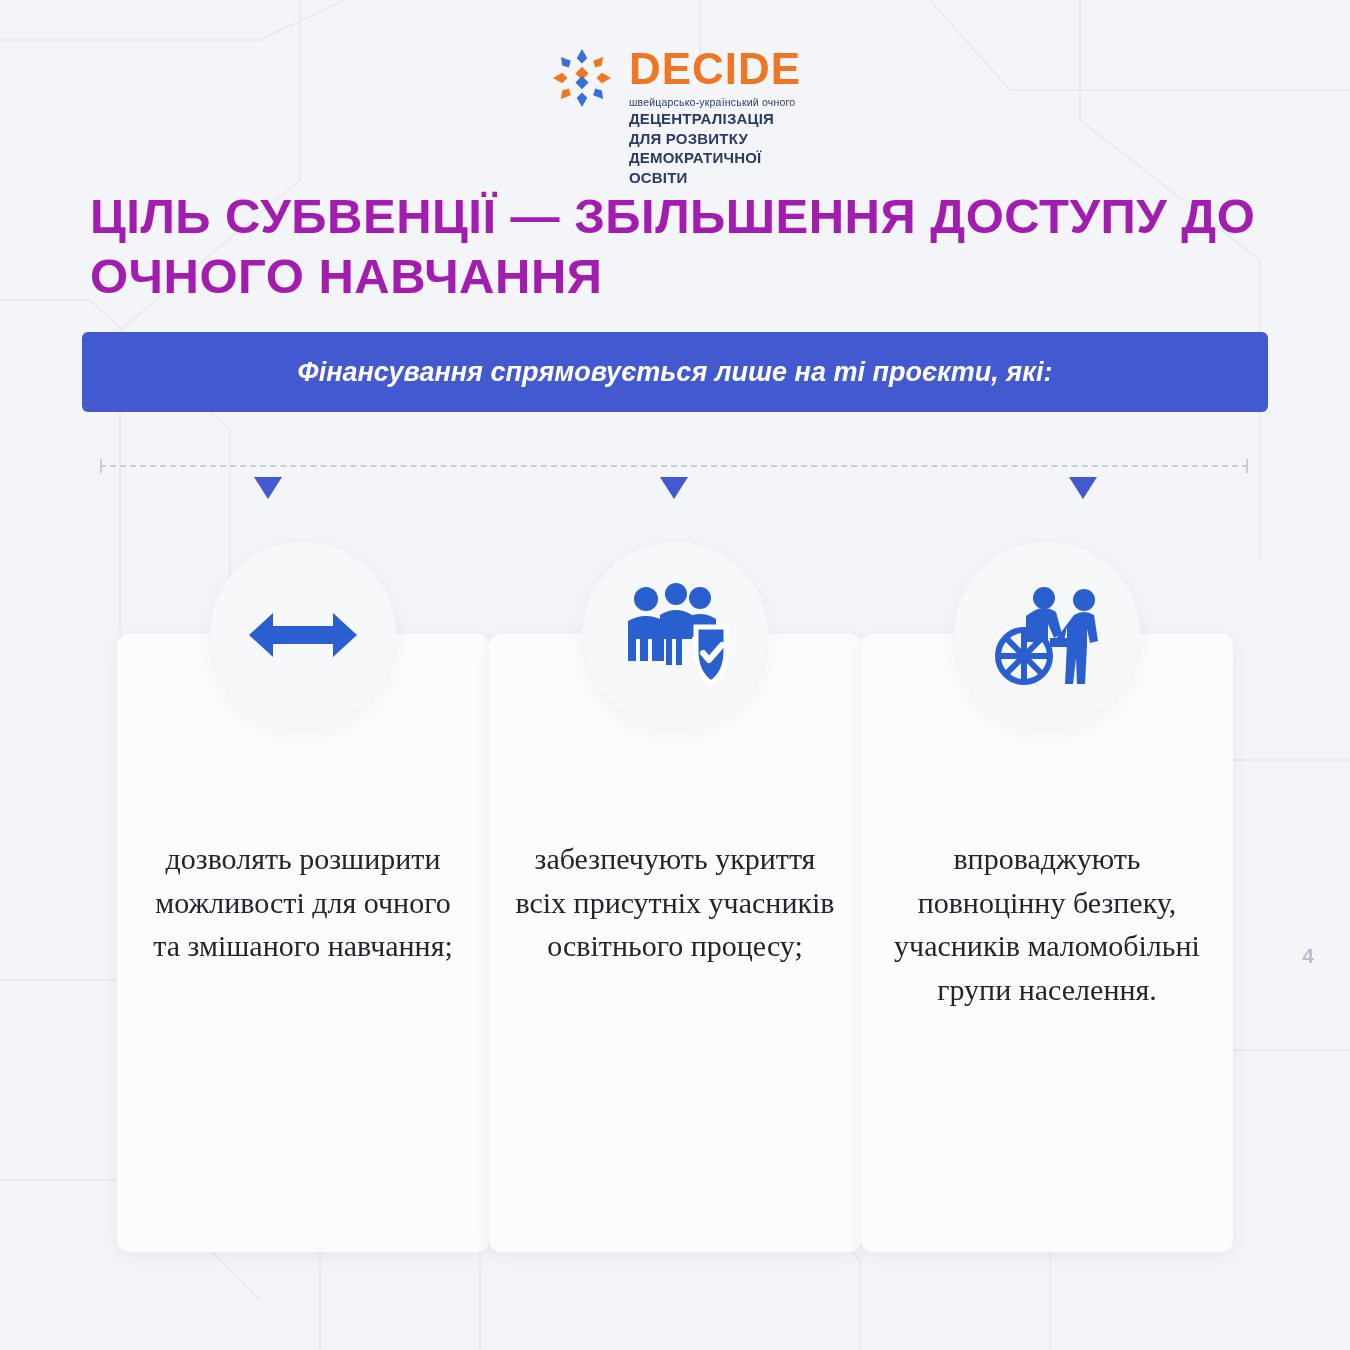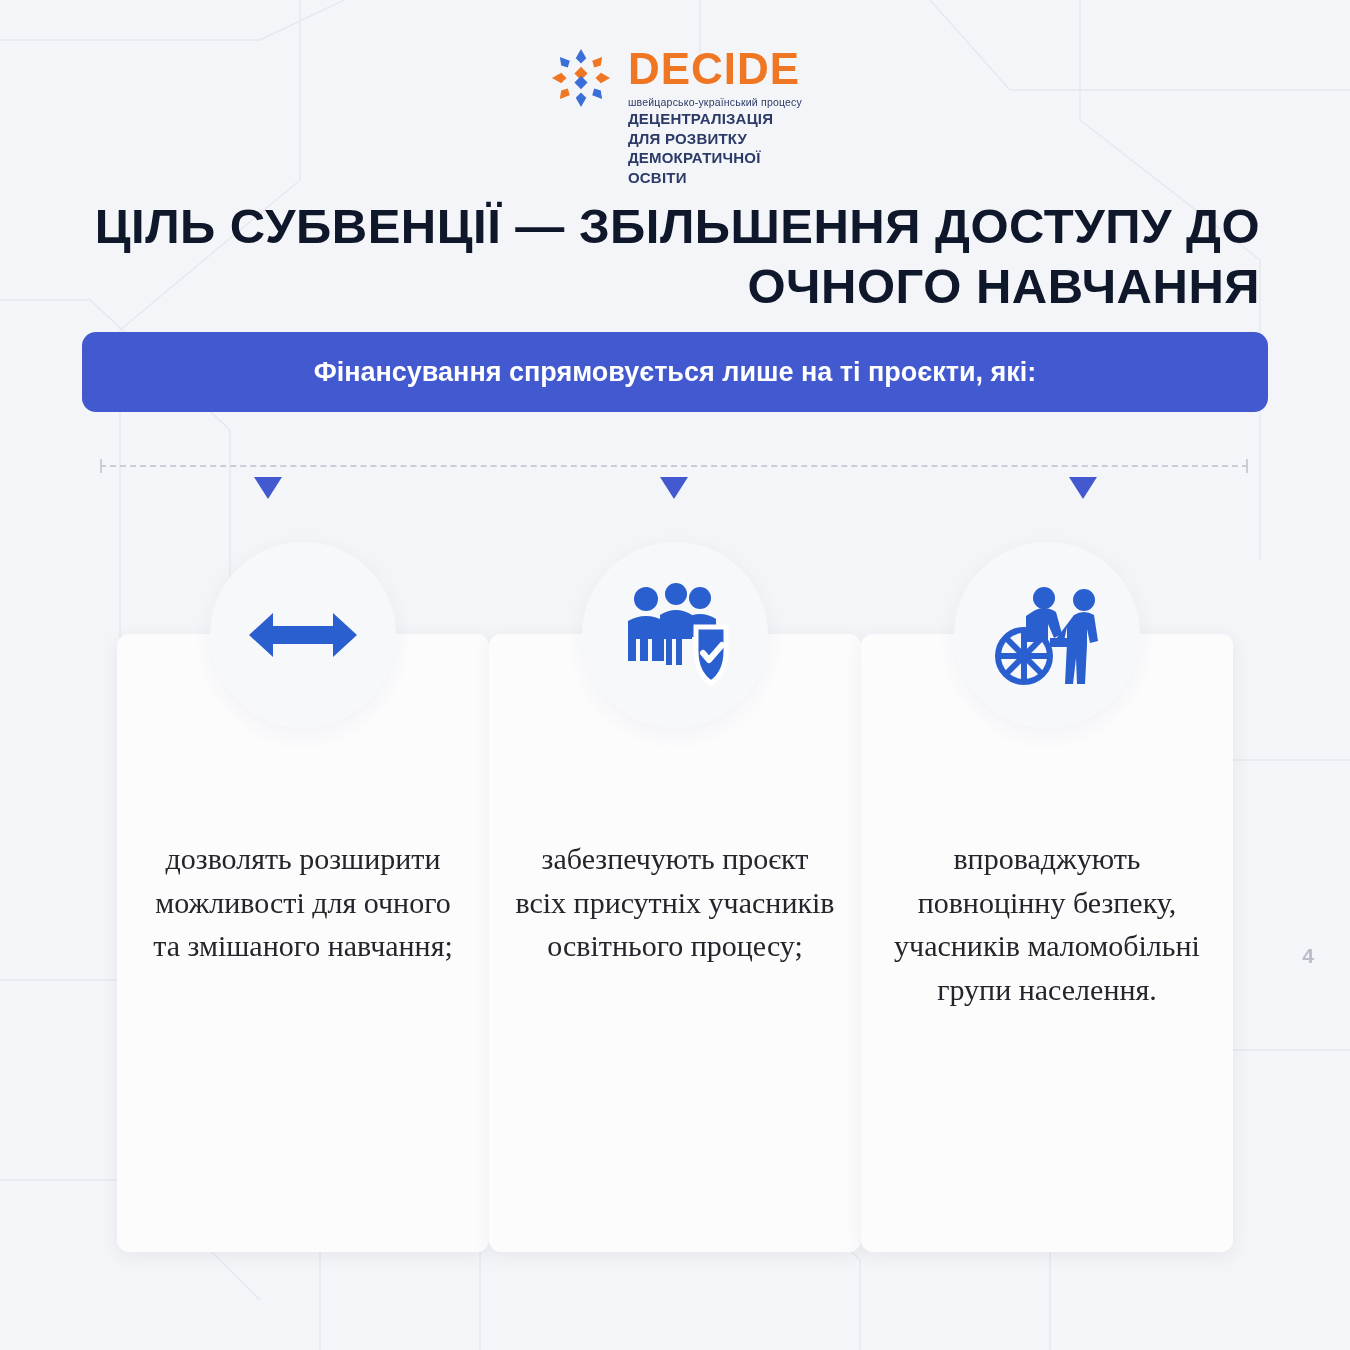--- a/index.html
+++ b/index.html
@@ -72,50 +72,51 @@
     font-weight: bold;
     color: #2b3a67;
     letter-spacing: .2px;
     line-height: 1.3;
     max-width: 160px;
   }
 
   
   .title {
     position: absolute;
-    top: 164px;
+    top: 154px;
     left: 90px;
     width: 1170px;
-    text-align: right;
+    text-align: left;
     font-size: 49px;
     font-weight: bold;
     line-height: 1.22;
     letter-spacing: .5px;
-    color: #0f172a;
+    color: #a21caf;
     text-transform: uppercase;
   }
 
   
   .banner {
     position: absolute;
     top: 332px;
     left: 82px;
     width: 1186px;
     height: 80px;
     background: #4259cf;
-    border-radius: 14px;
+    border-radius: 6px;
     display: flex;
     align-items: center;
     justify-content: center;
     color: #ffffff;
     font-size: 27px;
     font-weight: bold;
     box-sizing: border-box;
     padding: 0 30px;
     text-align: center;
+    font-style: italic;
   }
 
   
   .connector {
     position: absolute;
     top: 455px;
     left: 100px;
     width: 1148px;
     height: 50px;
   }
@@ -240,21 +241,21 @@
         <path d="M18 18 L33 24 L30 34 L20 31 Z"></path>
         <path d="M82 82 L67 76 L70 66 L80 69 Z"></path>
       </g>
       <g fill="#ef7622">
         <path d="M82 18 L67 24 L70 34 L80 31 Z"></path>
         <path d="M18 82 L33 76 L30 66 L20 69 Z"></path>
       </g>
     </svg>
     <div class="logo-text">
       <div class="logo-word">DECIDE</div>
-      <div class="logo-sub1">швейцарсько-український процесу</div>
+      <div class="logo-sub1">швейцарсько-український очного</div>
       <div class="logo-sub2">ДЕЦЕНТРАЛІЗАЦІЯ ДЛЯ РОЗВИТКУ ДЕМОКРАТИЧНОЇ ОСВІТИ</div>
     </div>
   </div>
 
   <h1 class="title">ЦІЛЬ СУБВЕНЦІЇ — ЗБІЛЬШЕННЯ ДОСТУПУ ДО ОЧНОГО НАВЧАННЯ</h1>
 
   <div class="banner">
     <span>Фінансування спрямовується лише на ті проєкти, які:</span>
   </div>
 
@@ -286,21 +287,21 @@
             <path d="M8 38 q18 -10 36 0 l0 40 l-12 0 l0 -22 l-4 0 l0 22 l-8 0 l0 -22 l-4 0 l0 22 l-8 0 Z"></path>
             <circle cx="56" cy="11" r="11"></circle>
             <path d="M40 32 q16 -10 32 0 l0 24 l-10 0 l0 26 l-6 0 l0 -26 l-4 0 l0 26 l-6 0 l0 -26 l-6 0 Z"></path>
             <circle cx="80" cy="15" r="11"></circle>
             <path d="M64 36 q16 -10 32 0 l0 18 l-32 0 Z"></path>
           </g>
           <path d="M76 44 l30 0 l0 24 q0 22 -15 32 q-15 -10 -15 -32 Z" fill="#2a5fd0" stroke="#ffffff" stroke-width="5"></path>
           <path d="M83 70 l6 7 l13 -15" fill="none" stroke="#ffffff" stroke-width="6" stroke-linecap="round" stroke-linejoin="round"></path>
         </svg>
       </div>
-      <div class="card-text">забезпечують проєкт всіх присутніх учасників освітнього процесу;</div>
+      <div class="card-text">забезпечують укриття всіх присутніх учасників освітнього процесу;</div>
     </div>
 
     <div class="card card-3">
       <div class="card-icon-circle">
         <svg width="118" height="106" viewBox="0 0 118 106">
           <g fill="none" stroke="#2a5fd0" stroke-width="6">
             <circle cx="36" cy="74" r="26"></circle>
             <circle cx="36" cy="74" r="7" fill="#2a5fd0" stroke="none"></circle>
             <line x1="36" y1="48" x2="36" y2="100"></line>
             <line x1="10" y1="74" x2="62" y2="74"></line>

